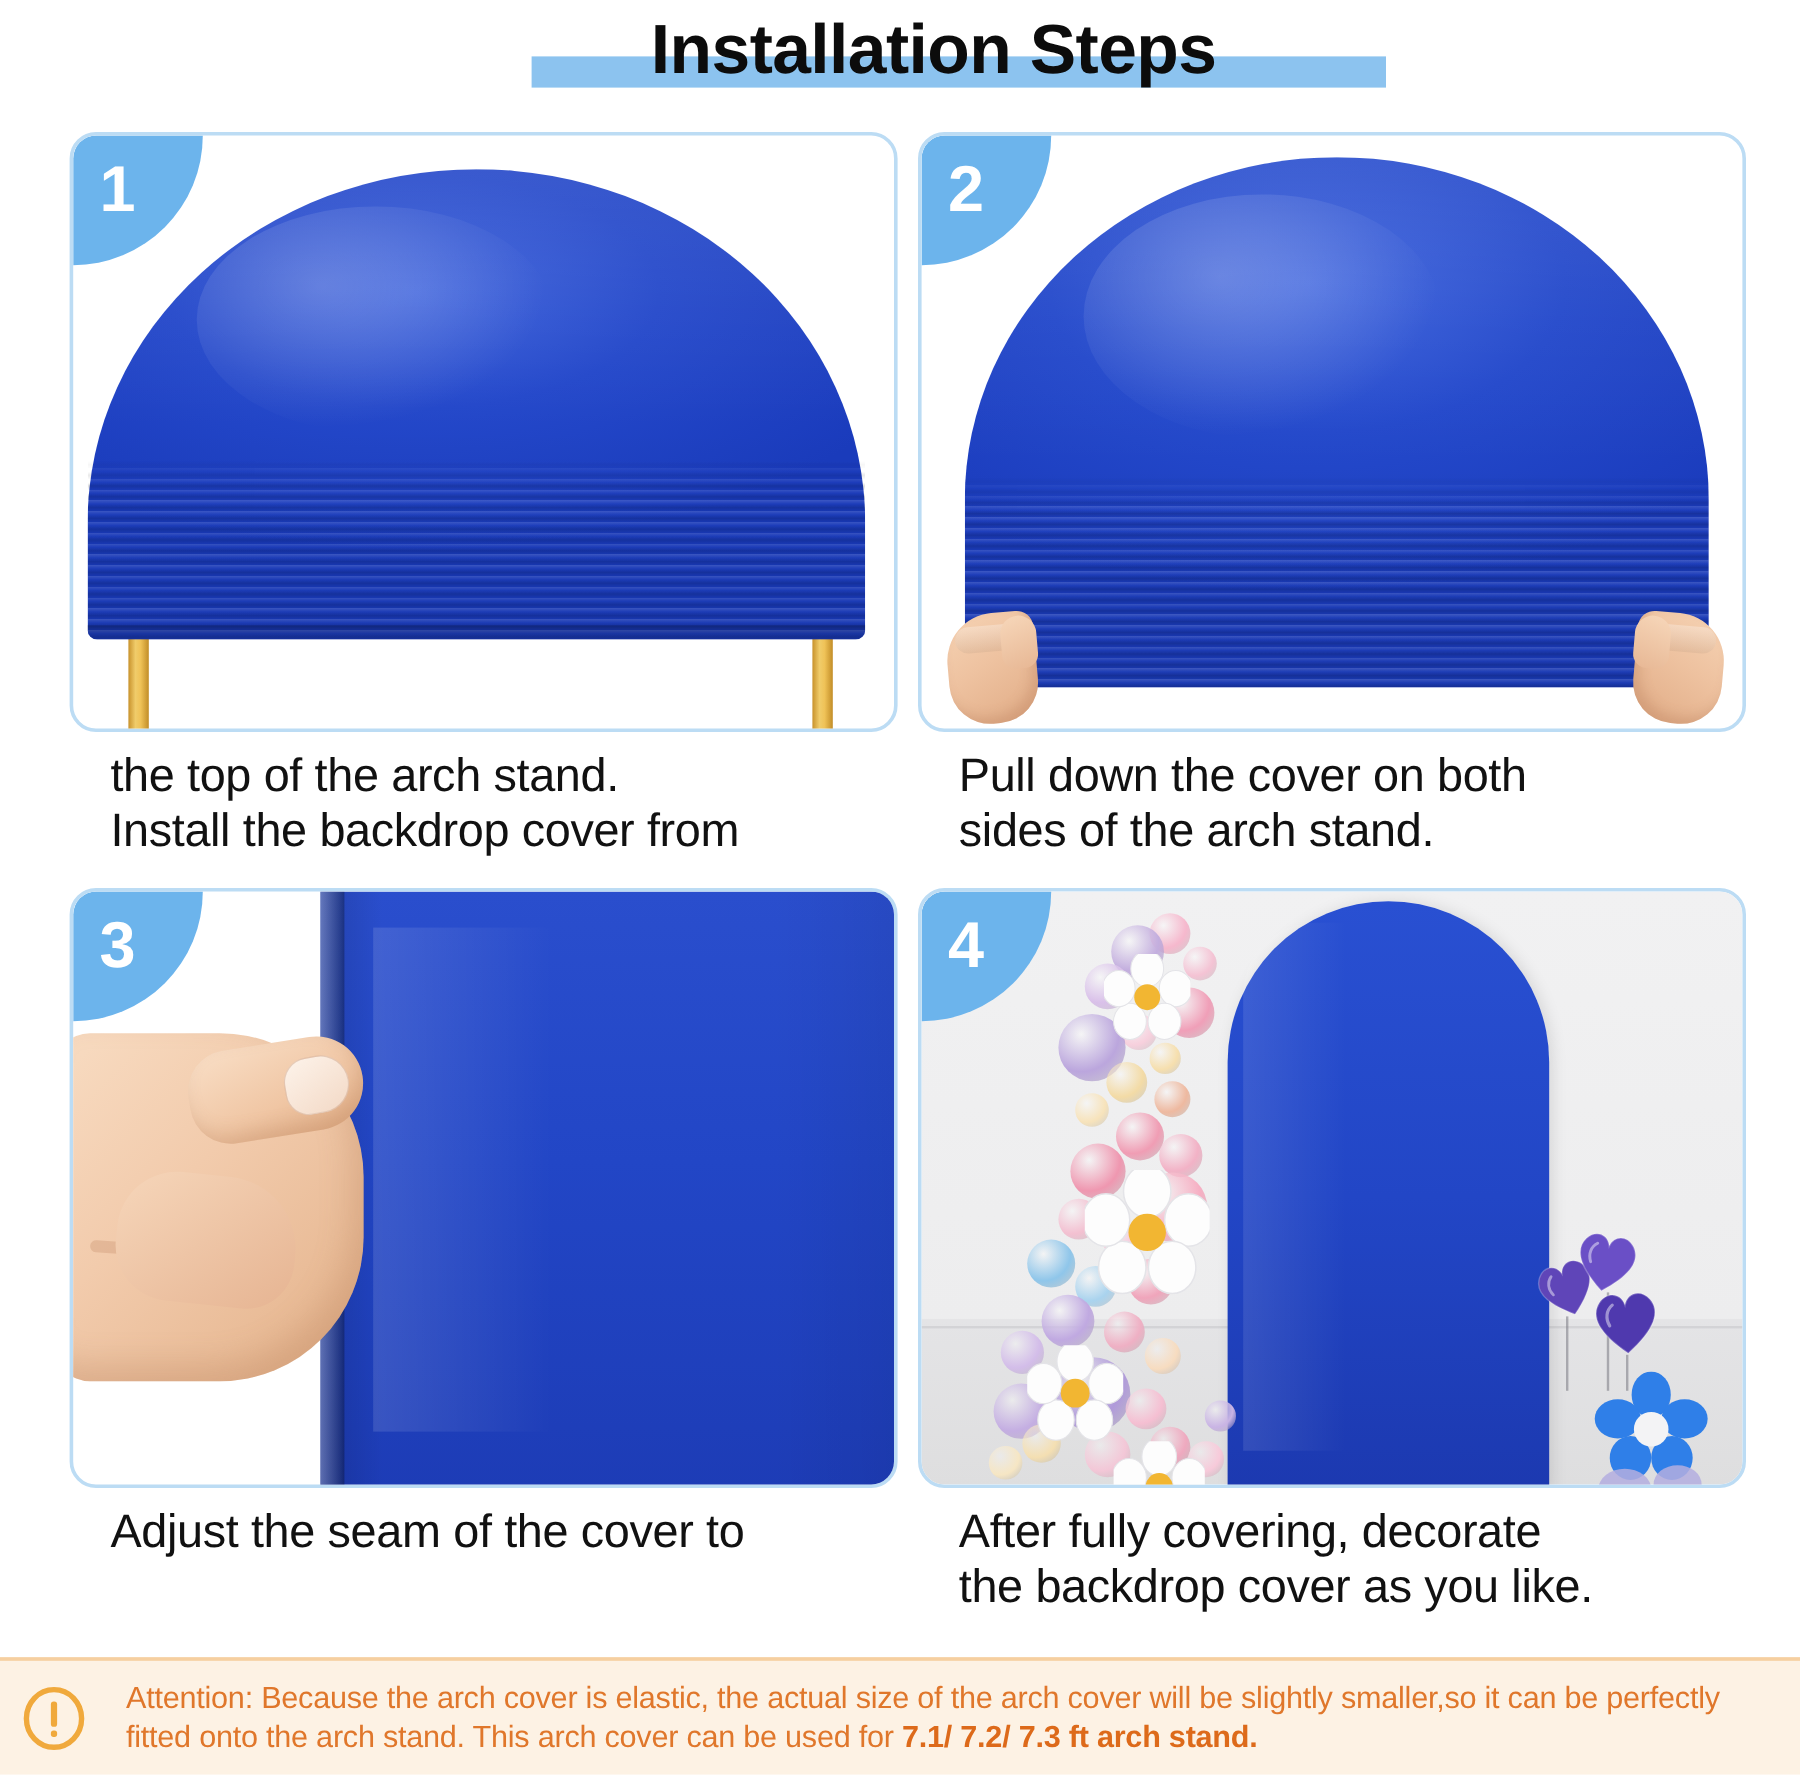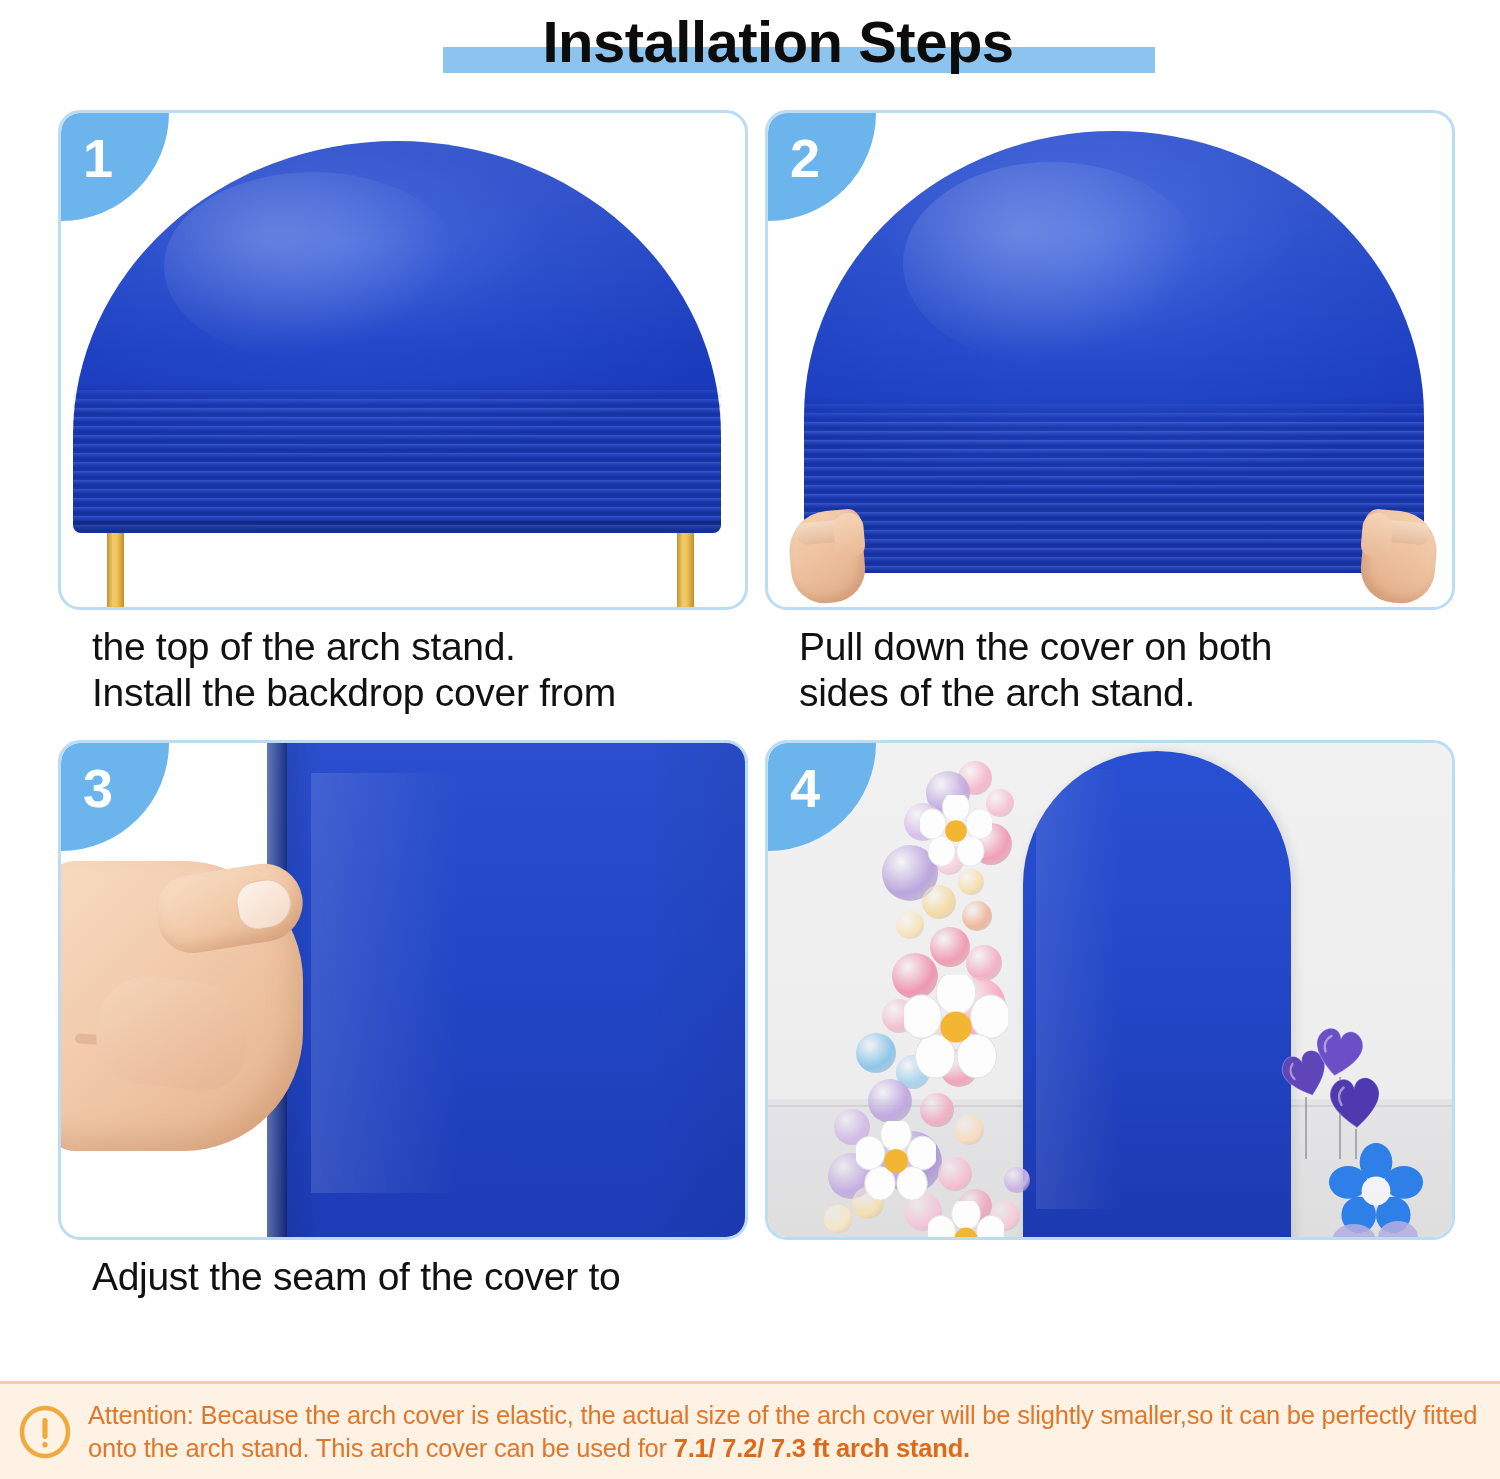--- a/index.html
+++ b/index.html
@@ -238,21 +238,21 @@
   }
   .heart-balloons { position: absolute; left: 498px; top: 270px; width: 140px; height: 180px; }
   .garland { position: absolute; left: 40px; top: 6px; width: 260px; height: 494px; }
   .balloon { position: absolute; border-radius: 50%; }
 
   
   .banner {
     position: absolute; left: 0; top: 1381px; width: 1500px; height: 98px;
     background: #fdf2e4;
     border-top: 3px solid #f6cfa0;
-    display: flex; align-items: center;
+    display: flex; align-items: center; gap: 17px;
   }
   .banner-icon {
     flex: 0 0 auto; margin-left: 18px; margin-right: 16px;
     width: 54px; height: 54px;
   }
   .banner-text {
     font-size: 25.5px; line-height: 33px; color: #e0772b;
     font-family: "Liberation Sans", sans-serif;
     letter-spacing: -0.2px; padding-right: 14px;
   }
@@ -446,20 +446,24 @@
               <ellipse cx="30" cy="28" rx="22" ry="17"></ellipse>
               <ellipse cx="74" cy="24" rx="20" ry="16"></ellipse>
               <ellipse cx="52" cy="54" rx="17" ry="18"></ellipse>
             </g>
           </svg>
         </div>
         <div class="badge">
           <div class="badge-num">4</div>
         </div>
       </div>
+      <div class="caption">
+        <div>After fully covering, decorate</div>
+        <div>the backdrop cover as you like.</div>
+      </div>
     </div>
 
   </div>
 
   <div class="banner">
     <svg class="banner-icon" viewBox="0 0 54 54">
       <ellipse cx="27" cy="27" rx="23" ry="24" fill="none" stroke="#f0a93c" stroke-width="4.5"></ellipse>
       <rect x="24.4" y="13" width="5.2" height="21" rx="2.4" fill="#f0a93c"></rect>
       <rect x="24.4" y="37" width="5.2" height="5.4" rx="2.2" fill="#f0a93c"></rect>
     </svg>

